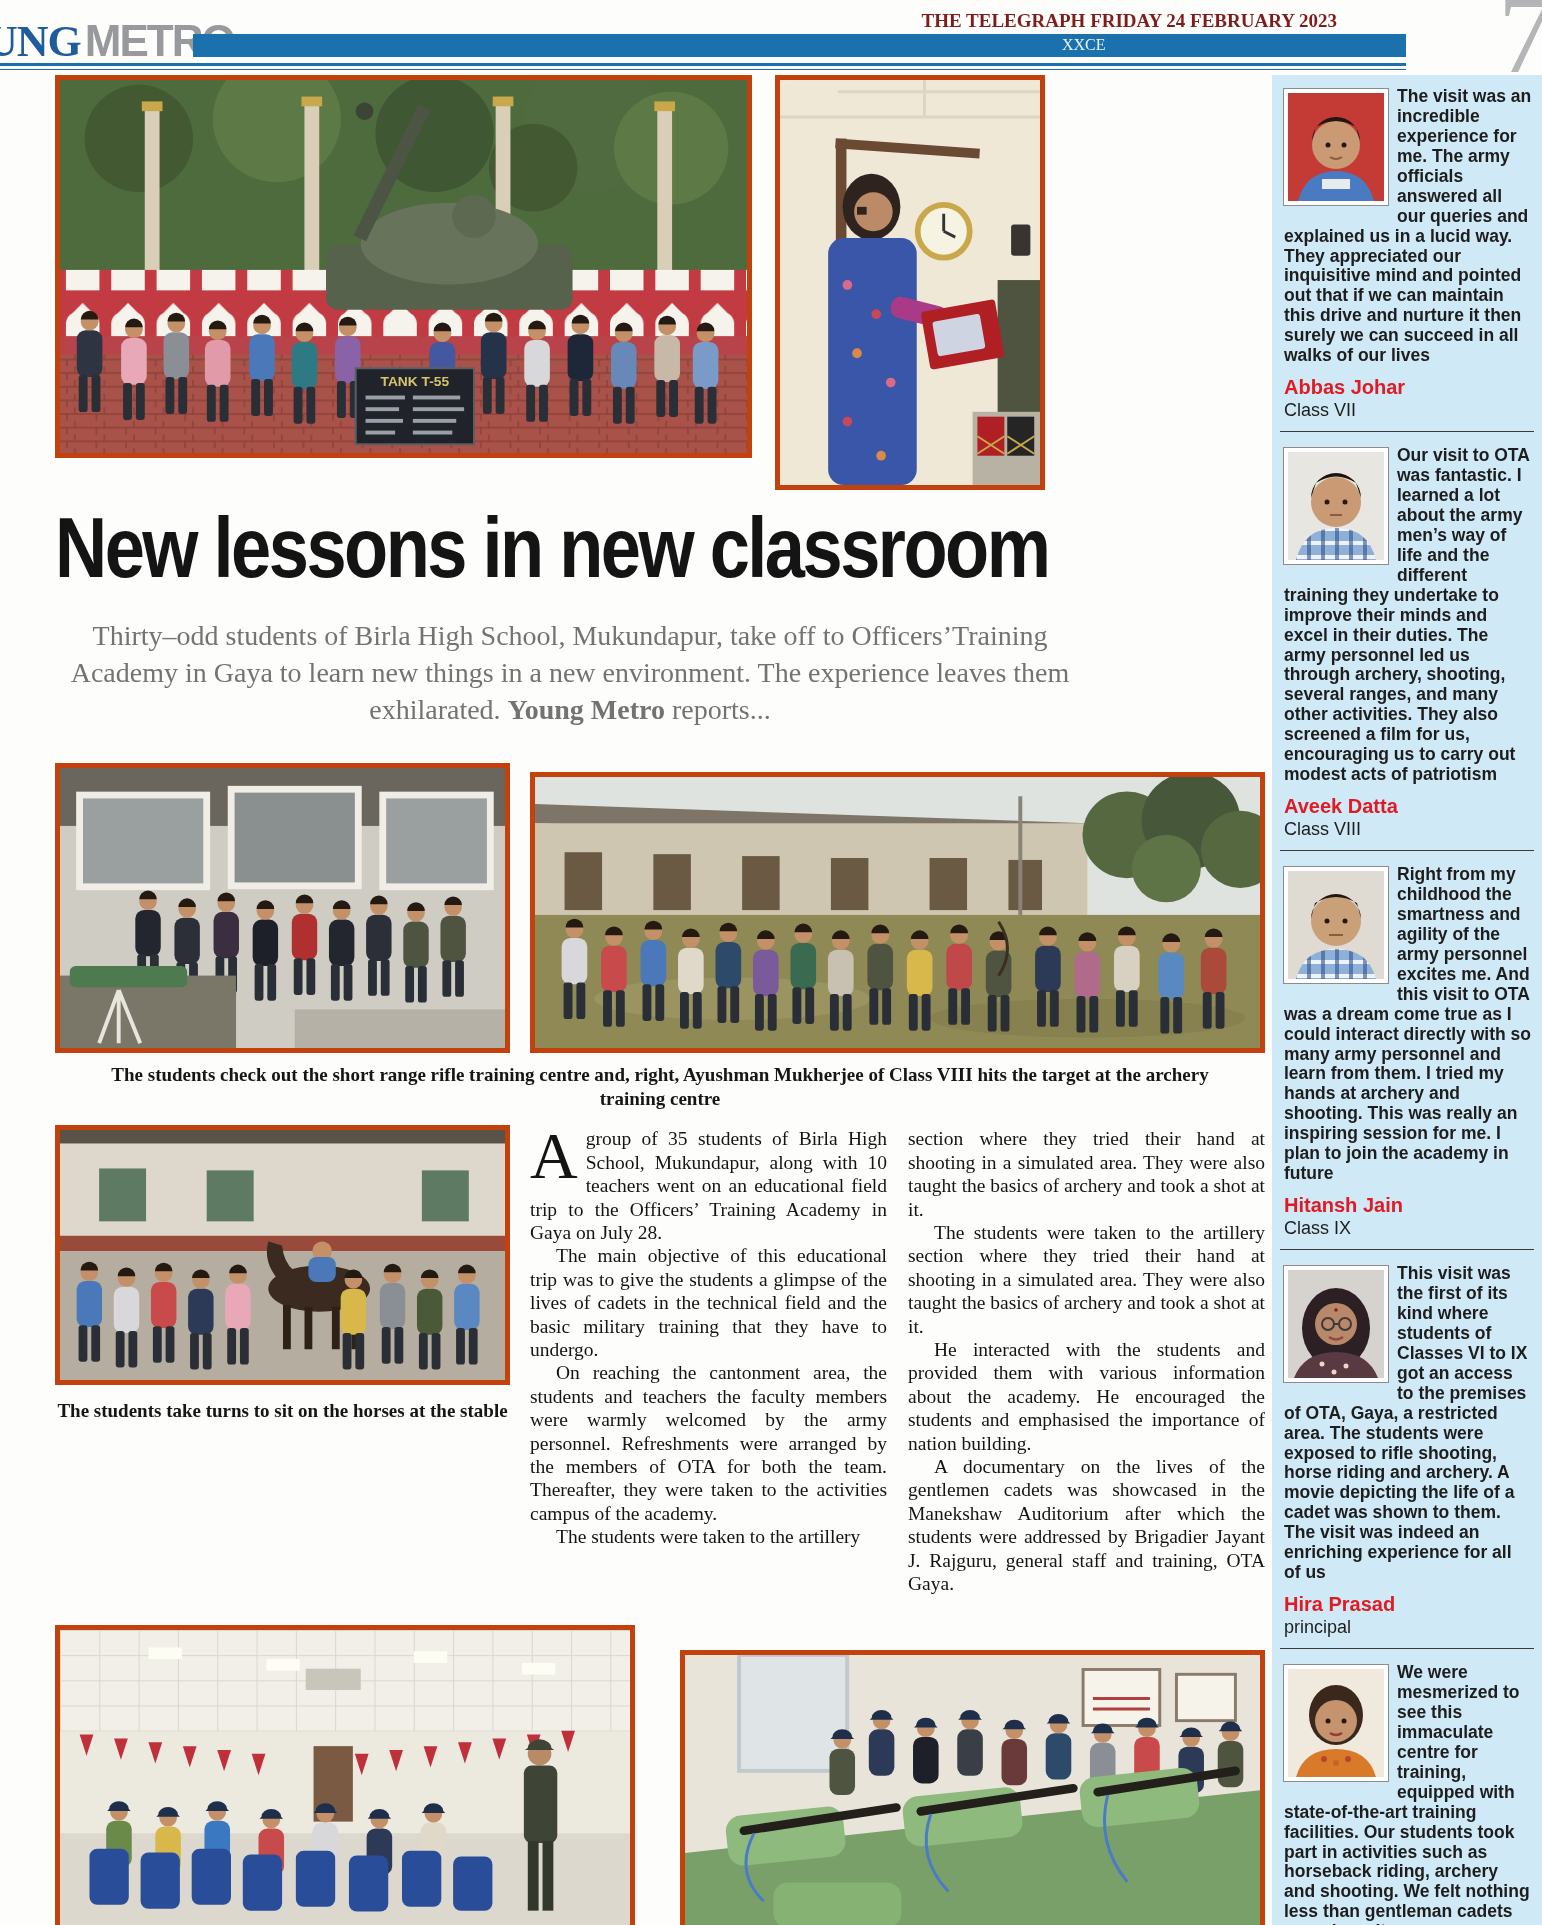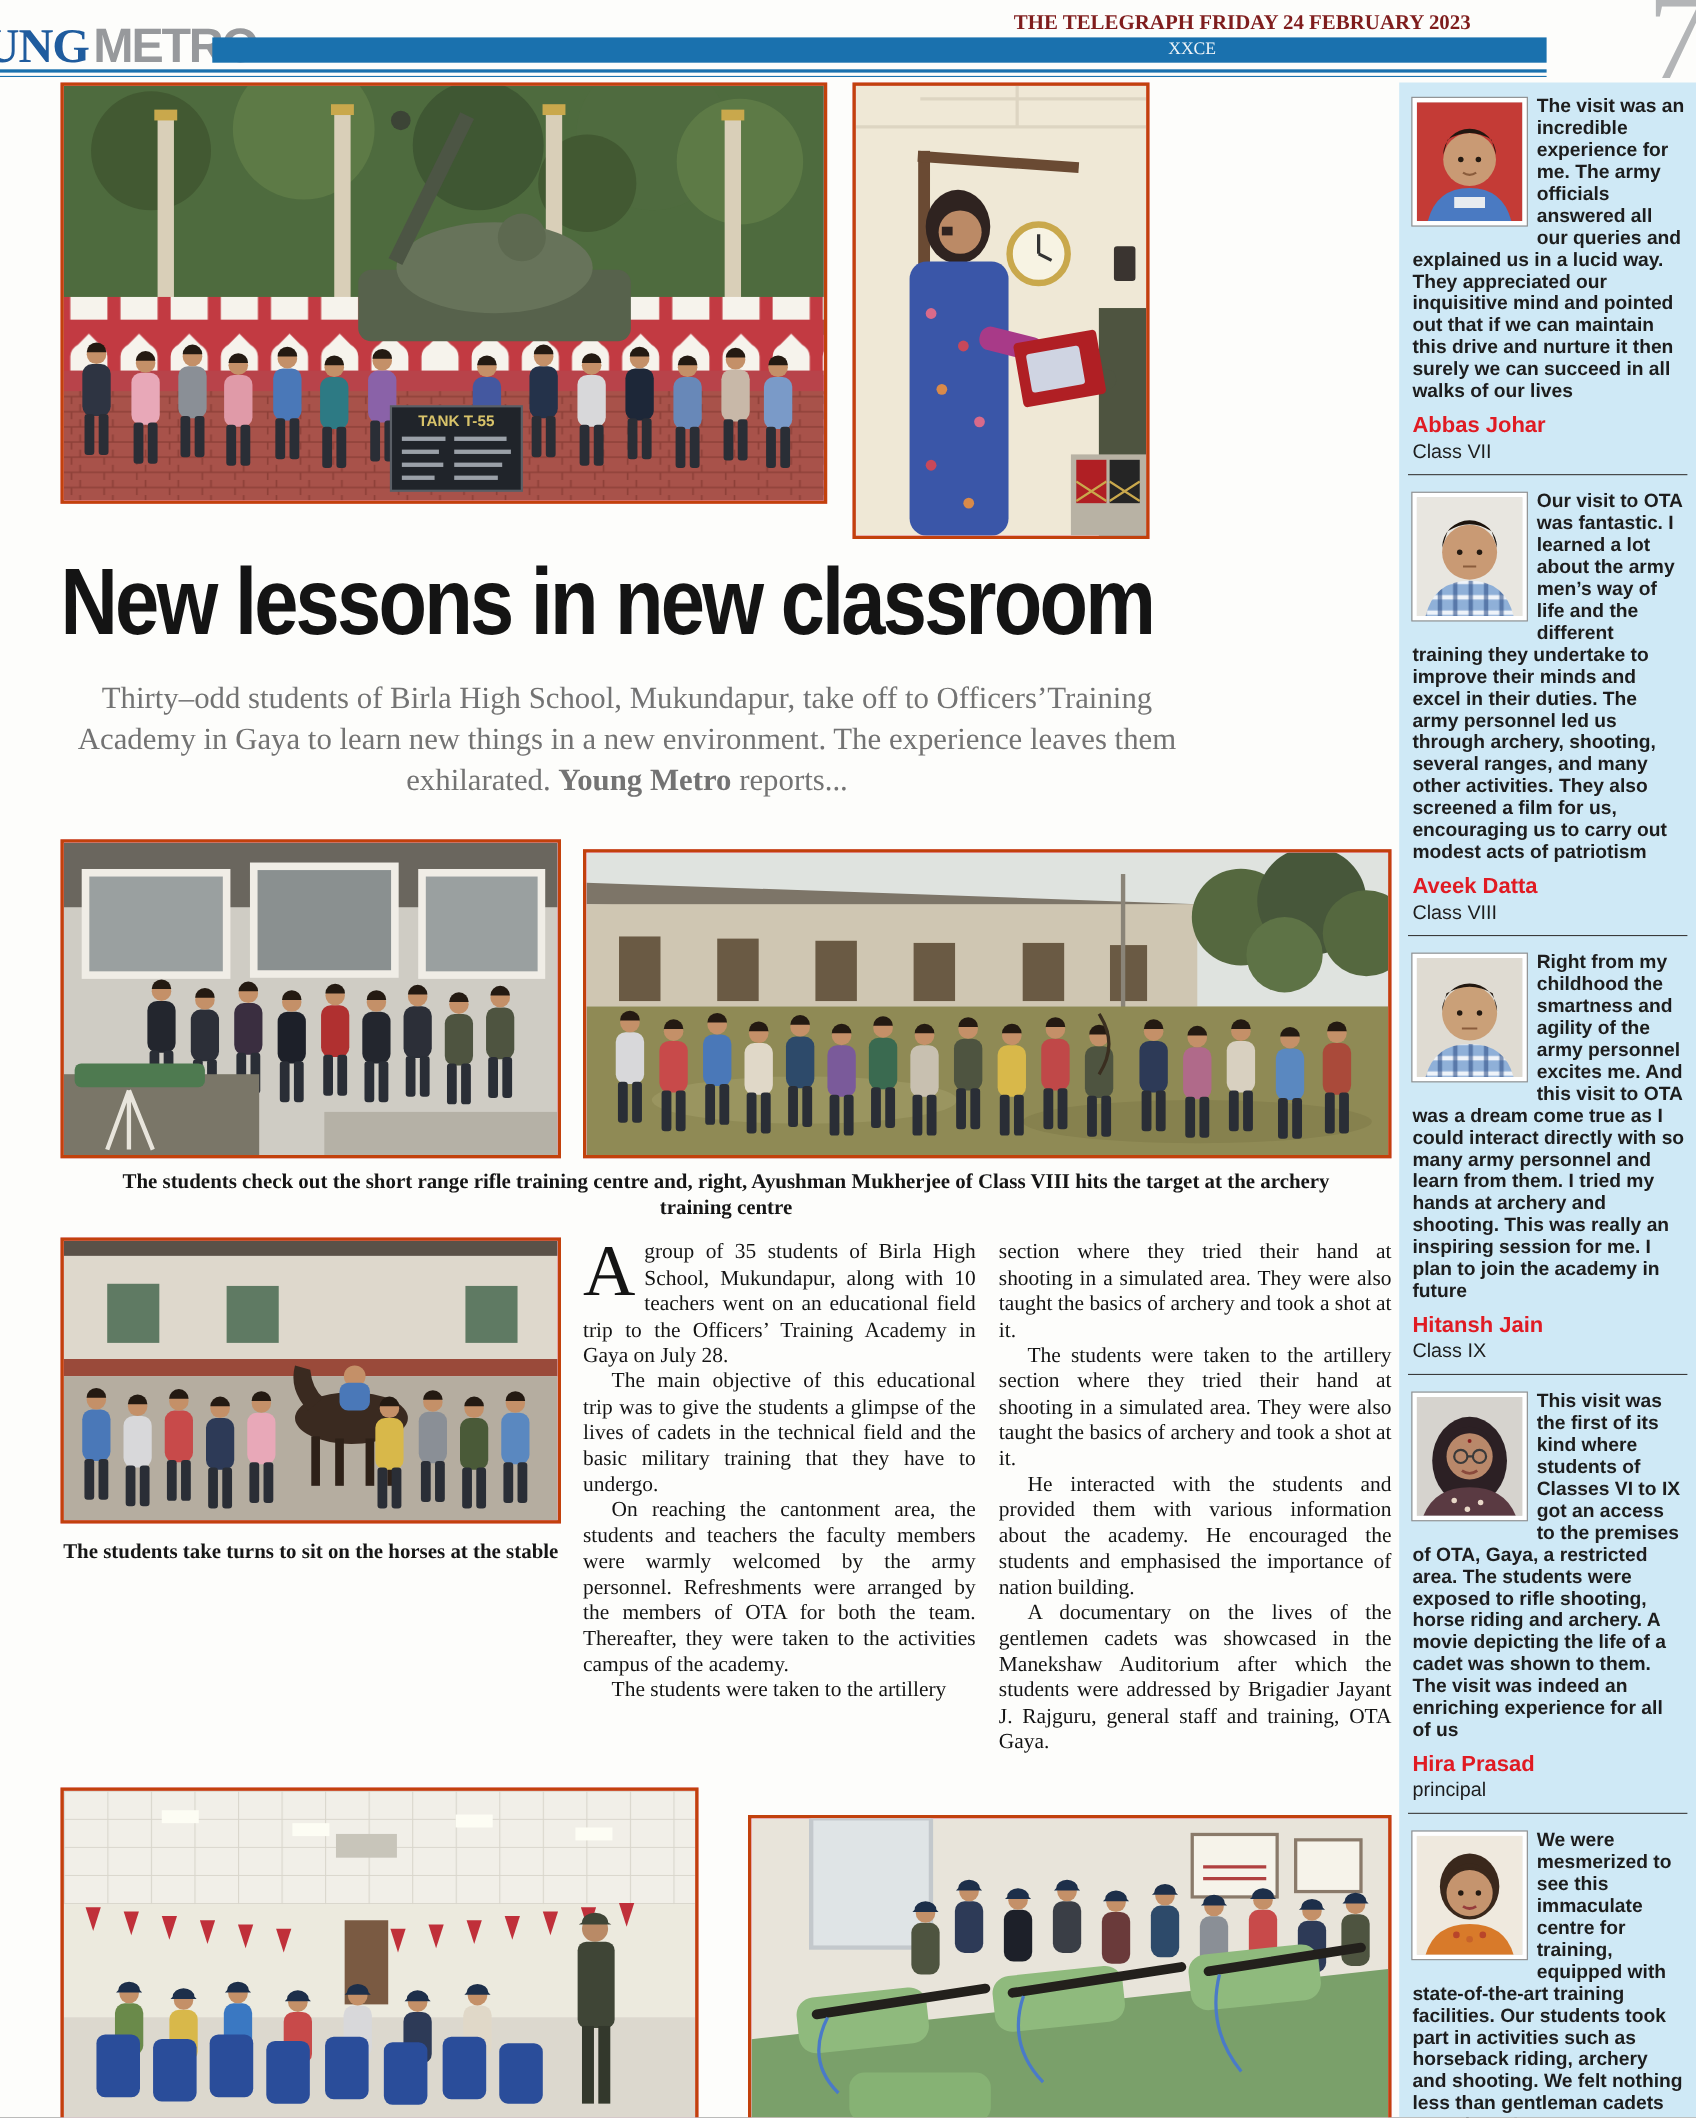--- a/index.html
+++ b/index.html
@@ -15,21 +15,21 @@
               font-family:"Liberation Serif",serif;font-weight:bold;font-size:19px;color:#7f1d1d;}
   .edition-bar{position:absolute;top:34px;left:193px;right:136px;height:23px;background:#1a71ae;}
   .edition{position:absolute;top:36px;left:1062px;color:#eef4f8;font-size:16px;font-family:"Liberation Serif",serif;}
   .page-num{position:absolute;top:-22px;right:-12px;font-size:112px;line-height:1;
             font-family:"Liberation Serif",serif;color:#b3b5b7;}
   .header-rule{position:absolute;top:63px;left:0;right:136px;height:3px;
                border-top:3px solid #1a71ae;border-bottom:1px solid #1a71ae;}
 
   
   .main{position:absolute;top:75px;left:55px;width:1210px;}
-  .photo{background:#f9a8d4;border:3px solid #c2410c;box-sizing:border-box;overflow:hidden;}
+  .photo{background:#bef264;border:5px solid #c2410c;box-sizing:border-box;overflow:hidden;}
   .photo svg{display:block;width:100%;height:100%;}
   .caption{font-family:"Liberation Serif",serif;font-weight:bold;font-size:19px;line-height:1.28;
            text-align:center;color:#161616;}
 
   .row1{display:flex;gap:23px;align-items:flex-start;width:990px;}
   .cap1{width:990px;margin-top:6px;}
   .headline{margin-top:14px;height:104px;font-family:"Liberation Sans",sans-serif;font-weight:bold;
             font-size:86px;line-height:1.02;letter-spacing:-3px;color:#141414;white-space:nowrap;
             transform:scaleX(0.84);transform-origin:0 50%;}
   .standfirst{width:1020px;margin:10px auto 0 0;font-size:28px;line-height:1.32;text-align:center;

